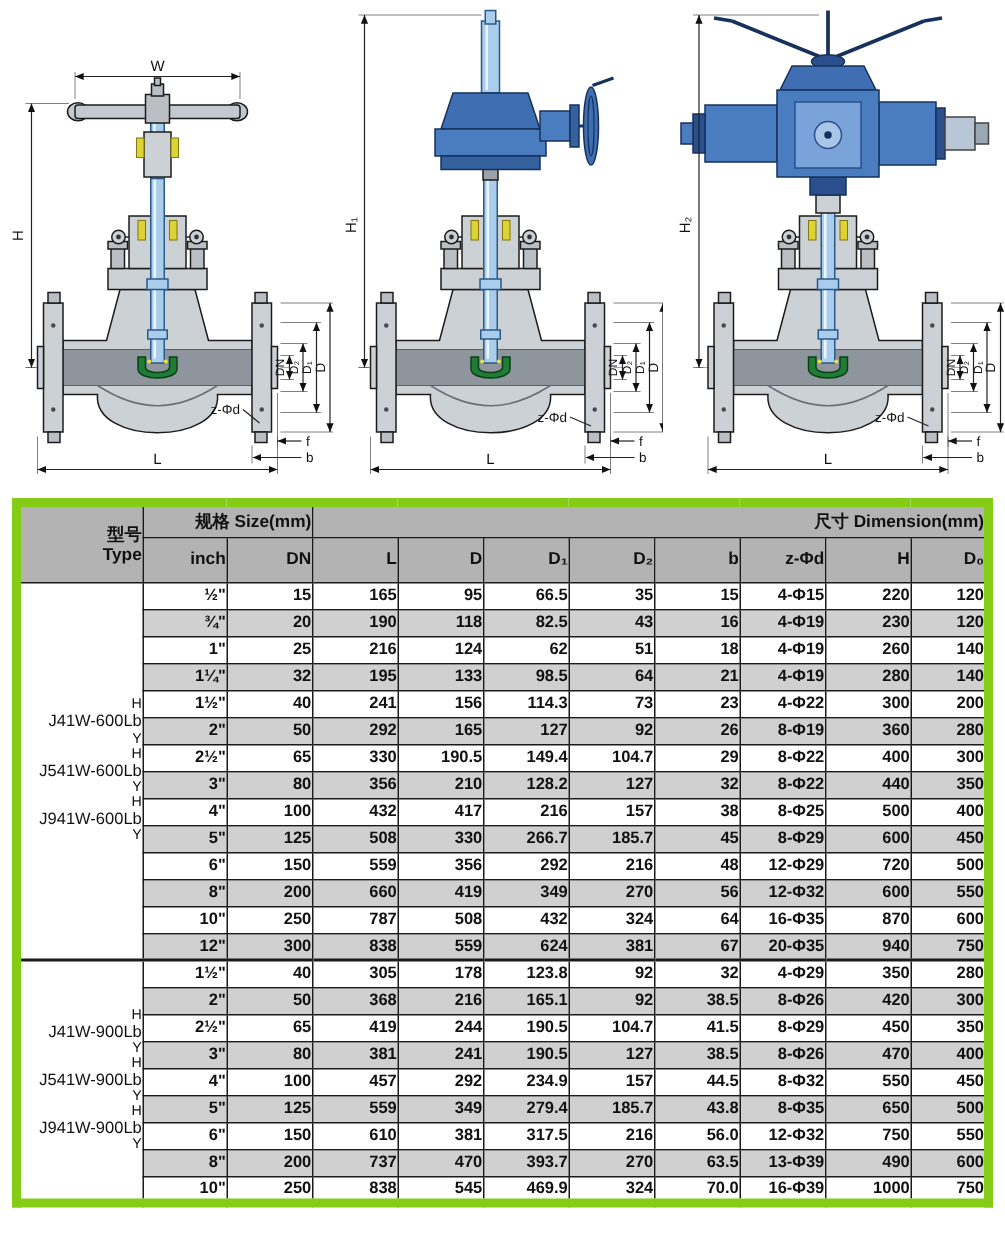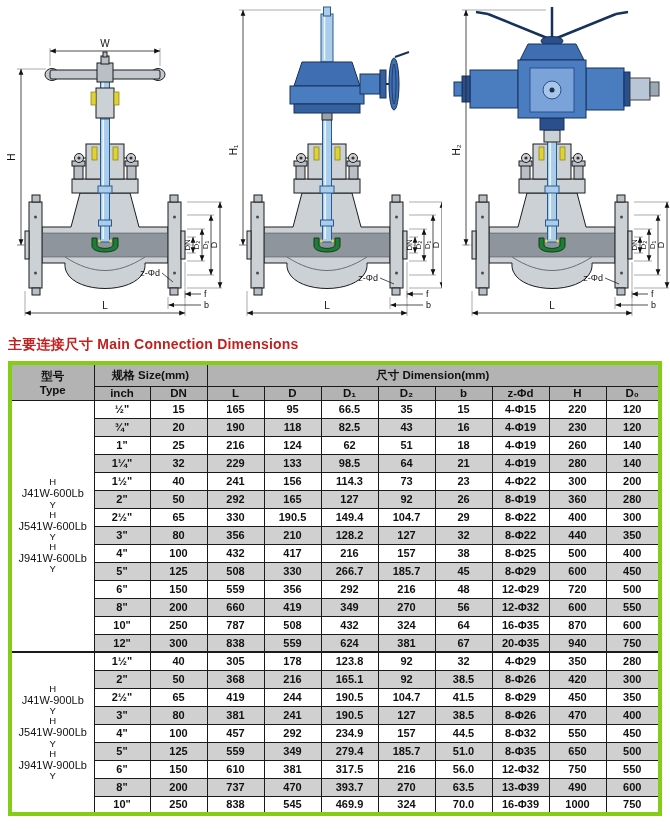--- a/index.html
+++ b/index.html
@@ -6,24 +6,24 @@
 html,body{background:#fff}
 body{width:670px;height:830px;font-family:"Liberation Sans","DejaVu Sans",sans-serif;color:#111;overflow:hidden}
 .page{width:670px;height:830px}
 .drawings{display:flex;justify-content:space-between;align-items:flex-start;height:332px}
 .drawings svg{display:block}
 svg text{font-family:"Liberation Sans","DejaVu Sans",sans-serif;fill:#111}
 .dimlab{font-size:10px}
 .dimlab-md{font-size:9px}
 .dimlab-sm{font-size:8px}
 .title{color:var(--accent_red,#c41f1f);font-size:14px;font-weight:bold;margin:4px 0 7px 8px;letter-spacing:.2px}
-table.dims{border-collapse:collapse;table-layout:fixed;width:654px;margin-left:8px;font-size:11px;font-weight:bold;text-align:center;border:4px solid #84cc16}
+table.dims{border-collapse:collapse;table-layout:fixed;width:654px;margin-left:8px;font-size:11px;font-weight:bold;text-align:right;border:6px solid #84cc16}
 table.dims th,table.dims td{border:1px solid #1a1a1a;padding:0;vertical-align:middle;overflow:hidden;white-space:nowrap}
 table.dims thead th{background:var(--header_grey,#b3b3b3);font-size:11.5px;height:23px;font-weight:bold}
-table.dims thead tr:last-child th{height:14px}
+table.dims thead tr:last-child th{height:30px}
 table.dims tbody td{height:18px;background:#fff}
 table.dims tr.alt td{background:var(--row_alt_grey,#d0d0d0)}
 table.dims td.type-cell{background:#fff;font-weight:normal;font-size:11px;line-height:1.12}
 .model-line.hy{font-size:9.5px;line-height:1.05}
 table.dims tr.group-start td{border-top:2px solid #1a1a1a}
 </style>
 </head>
 <body>
 
 <div class="page">
@@ -236,21 +236,20 @@
         <text class="dimlab-sm" x="212.5" y="245" text-anchor="middle" transform="rotate(-90 212.5 245)">D₁</text>
         <text class="dimlab-md" x="221.5" y="245" text-anchor="middle" transform="rotate(-90 221.5 245)">D</text>
         <text class="dimlab-md" x="161" y="281" text-anchor="end">z-Φd</text>
         <text class="dimlab" x="110" y="309" text-anchor="middle">L</text>
         <text class="dimlab-md" x="209" y="297">f</text>
         <text class="dimlab-md" x="209" y="308">b</text>
       </g>
     </svg>
   </div>
 
-  <div class="title"><span>主要连接尺寸</span> <span>Main Connection Dimensions</span></div>
 
   <table class="dims">
     <colgroup>
       <col style="width:84px">
       <col style="width:56px">
         <col style="width:57px">
         <col style="width:57px">
         <col style="width:57px">
         <col style="width:57px">
       <col style="width:57px">
@@ -325,21 +324,21 @@
           <td>62</td>
           <td>51</td>
           <td>18</td>
           <td>4-Φ19</td>
           <td>260</td>
           <td>140</td>
         </tr>
         <tr class="alt">
           <td>1¼"</td>
           <td>32</td>
-          <td>229</td>
+          <td>195</td>
           <td>133</td>
           <td>98.5</td>
           <td>64</td>
           <td>21</td>
           <td>4-Φ19</td>
           <td>280</td>
           <td>140</td>
         </tr>
         <tr>
           <td>1½"</td>
@@ -532,21 +531,21 @@
           <td>550</td>
           <td>450</td>
         </tr>
         <tr class="alt">
           <td>5"</td>
           <td>125</td>
           <td>559</td>
           <td>349</td>
           <td>279.4</td>
           <td>185.7</td>
-          <td>51.0</td>
+          <td>43.8</td>
           <td>8-Φ35</td>
           <td>650</td>
           <td>500</td>
         </tr>
         <tr>
           <td>6"</td>
           <td>150</td>
           <td>610</td>
           <td>381</td>
           <td>317.5</td>

